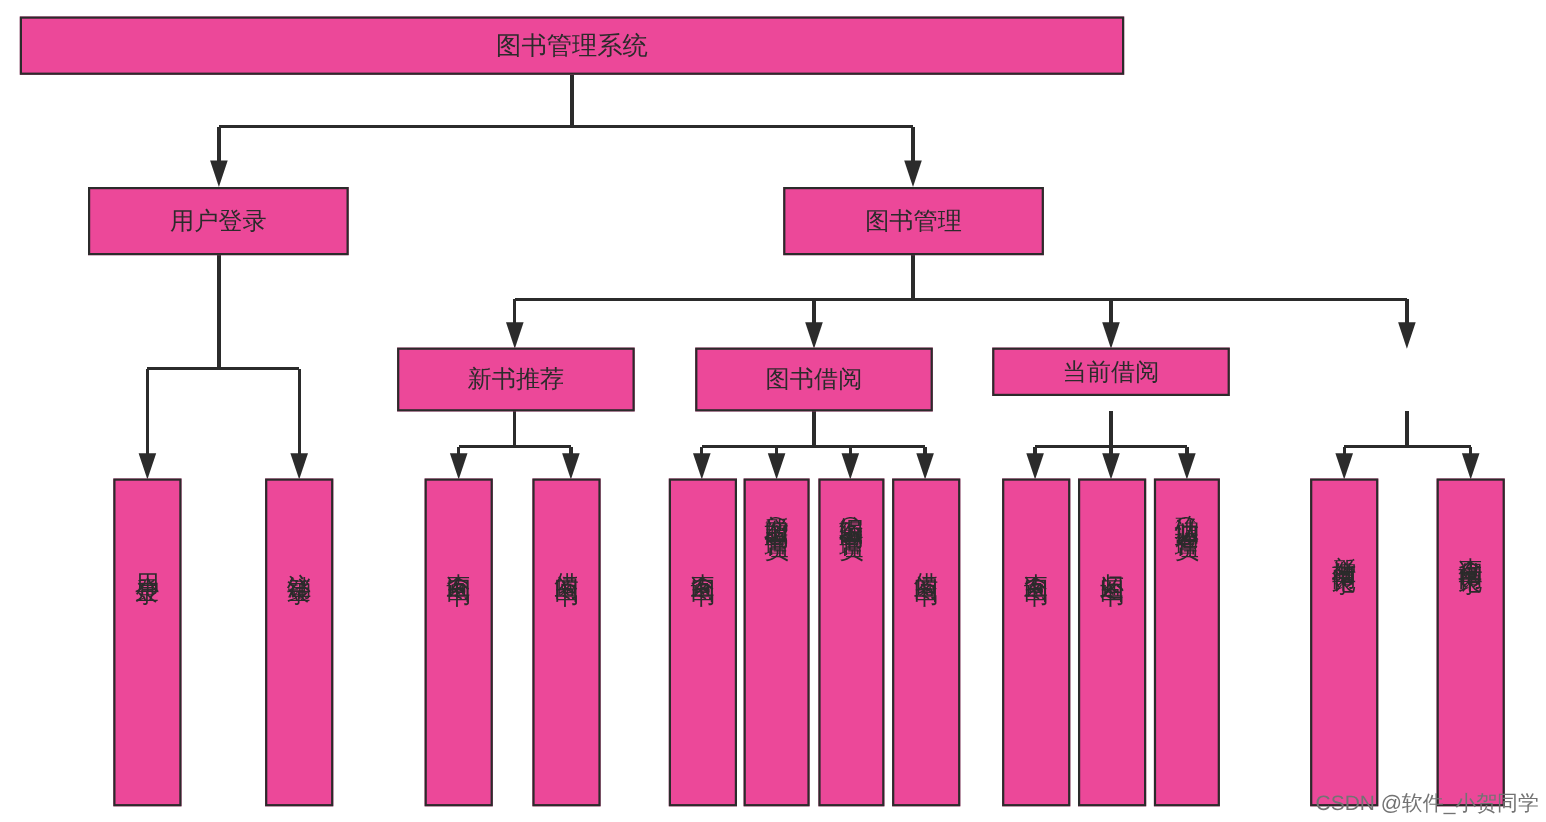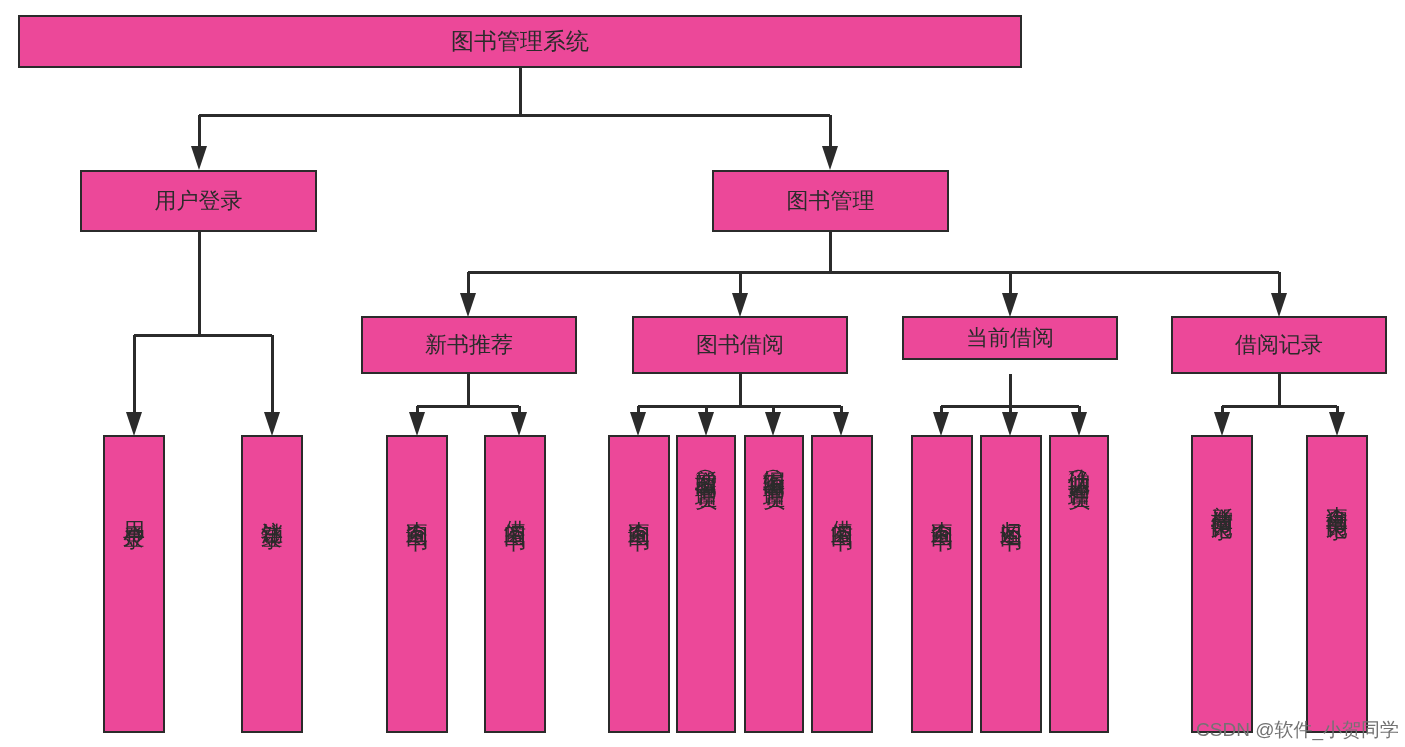--- a/index.html
+++ b/index.html
@@ -171,23 +171,20 @@
 
   <div class="node level-2" style="left:632px; top:316px; width:216px; height:58px;">
     <span class="node-label">图书借阅</span>
   </div>
   <div class="node level-2" style="left:361px; top:316px; width:216px; height:58px;">
     <span class="node-label">新书推荐</span>
   </div>
   <div class="node level-2" style="left:902px; top:316px; width:216px; height:44px;">
     <span class="node-label">当前借阅</span>
   </div>
-  <div class="node level-2" style="left:1171px; top:316px; width:216px; height:58px;">
-    <span class="node-label">借阅记录</span>
-  </div>
 
   <div class="node leaf mid" style="left:103px; top:435px; width:62px; height:298px;">
     <span class="node-label">用户登录</span>
   </div>
   <div class="node leaf mid" style="left:241px; top:435px; width:62px; height:298px;">
     <span class="node-label">注销登录</span>
   </div>
 
   <div class="node leaf mid" style="left:386px; top:435px; width:62px; height:298px;">
     <span class="node-label">查询图书</span>

